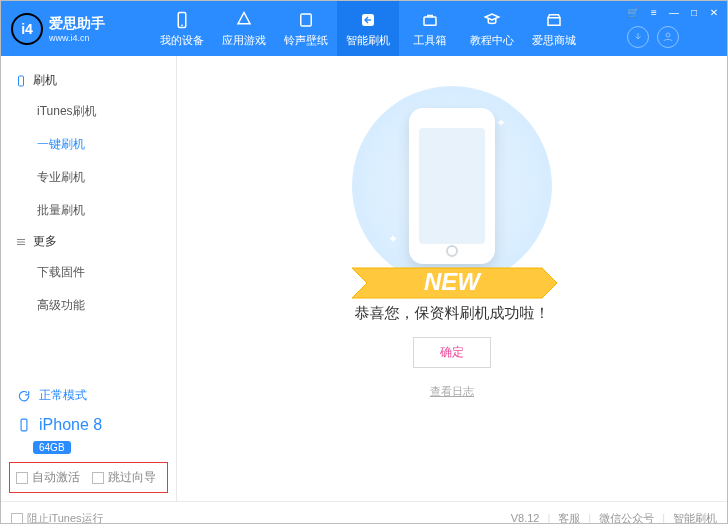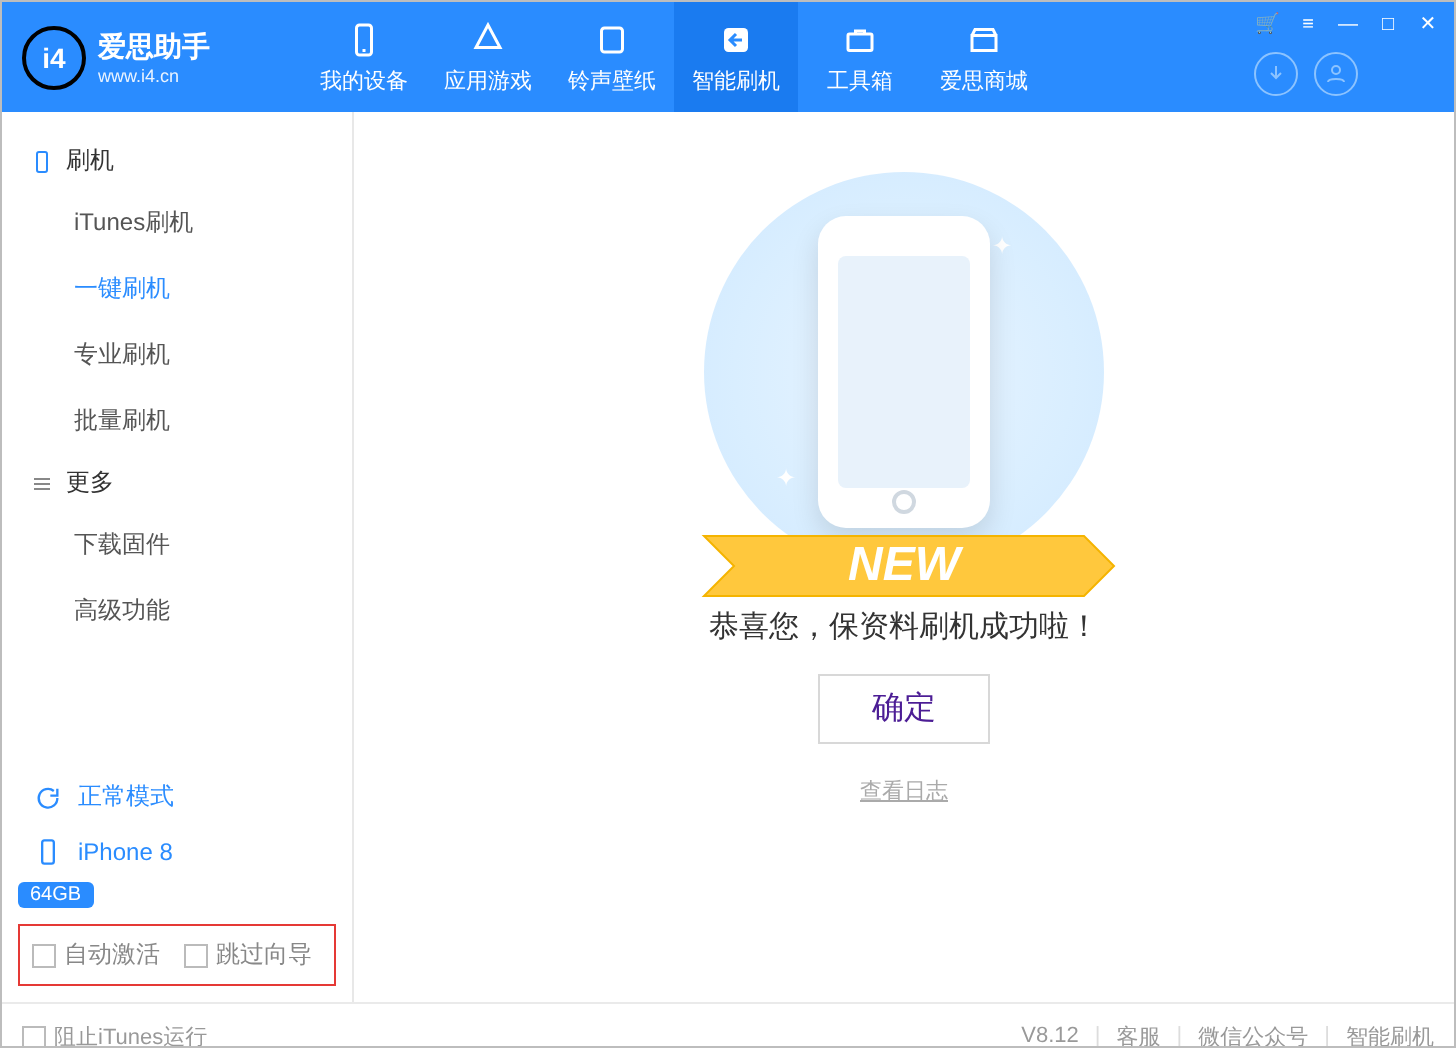--- a/index.html
+++ b/index.html
@@ -21,34 +21,34 @@
   .round-icon { width:22px; height:22px; border:1.5px solid #8cc3ff; border-radius:50%; display:flex; align-items:center; justify-content:center; cursor:pointer; }
   .body { display:flex; height:calc(100% - 55px - 22px); }
   .sidebar { width:176px; border-right:1px solid #e8e8e8; display:flex; flex-direction:column; font-size:12px; color:#555; }
   .side-scroll { flex:1; overflow:auto; padding-top:10px; }
   .group-title { display:flex; align-items:center; padding:6px 14px; color:#333; font-size:12px; gap:6px; }
   .menu-item { padding:8px 14px 8px 36px; cursor:pointer; }
   .menu-item.active { color:#2a8cff; }
   .side-bottom { padding:4px 8px 8px; border-top:0; }
   .mode-box, .device-box { display:flex; align-items:center; gap:8px; padding:6px 8px; }
   .mode-box { color:#2a8cff; font-size:12px; }
-  .device-box { color:#2a8cff; font-size:12px; }
-  .badge { display:inline-block; background:#2a8cff; color:#fff; border-radius:3px; font-size:10px; padding:1px 6px; }
+  .device-box { color:#2a8cff; font-size:16px; }
+  .badge { display:inline-block; background:#2a8cff; color:#fff; border-radius:3px; font-size:10px; padding:1px 6px; margin-left:24px; }
   .options-red { border:1.5px solid #e53935; padding:6px 6px; display:flex; gap:12px; font-size:12px; color:#888; align-items:center; }
   .chk { width:12px; height:12px; border:1px solid #bbb; display:inline-block; margin-right:4px; vertical-align:middle; }
   .content { flex:1; display:flex; flex-direction:column; align-items:center; padding-top:30px; }
   .illus { width:200px; height:200px; border-radius:50%; background:radial-gradient(circle,#e8f4ff 0%,#d9eeff 60%,#cfe8ff 100%); position:relative; display:flex; align-items:center; justify-content:center; }
   .phone { width:86px; height:156px; background:#fff; border-radius:14px; box-shadow:0 6px 14px rgba(0,0,0,.12); position:relative; }
   .phone::before { content:""; position:absolute; top:20px; left:10px; right:10px; bottom:20px; background:#e8f2fb; border-radius:4px; }
   .phone-btn { position:absolute; bottom:7px; left:50%; transform:translateX(-50%); width:12px; height:12px; border:2px solid #d0d8e0; border-radius:50%; }
   .ribbon { position:absolute; width:200px; height:56px; }
   .ribbon svg { position:absolute; left:-10px; top:90px; }
   .sparkle { position:absolute; color:#fff; font-size:18px; }
   .success-text { margin-top:18px; font-size:15px; color:#333;text-align:center; }
-  .ok-btn { margin-top:14px; padding:6px 26px; font-size:16px; border:1px solid #d8d8d8; background:#fff; color:#4c1d95; cursor:pointer; }
+  .ok-btn { margin-top:14px; padding:6px 26px; font-size:12px; border:1px solid #d8d8d8; background:#fff; color:#ec4899; cursor:pointer; }
   .log-link { margin-top:16px; font-size:11px; color:#aaa; cursor:pointer; text-decoration:underline; }
   .footer { height:22px; border-top:1px solid #eaeaea; display:flex; align-items:center; font-size:11px; color:#999; padding:16px 10px; justify-content:space-between; }
   .footer-left { display:flex; align-items:center; gap:4px; }
   .footer-right { display:flex; gap:8px; align-items:center; }
   .footer-right span { cursor:pointer; }
   .sep { color:#ddd; }
 </style>
 </head>
 <body>
 
@@ -96,20 +96,29 @@
       <span class="nav-label">智能刷机</span>
     </div>
     <div class="nav-item">
       <span class="nav-icon">
           <svg width="18" height="18" viewBox="0 0 24 24" fill="none" stroke="#fff" stroke-width="2">
             <rect x="4" y="8" width="16" height="11" rx="1"></rect>
             <path d="M9 8 V6 h6 v2"></path>
           </svg>
         </span>
       <span class="nav-label">工具箱</span>
+    </div>
+    <div class="nav-item">
+      <span class="nav-icon">
+          <svg width="18" height="18" viewBox="0 0 24 24" fill="none" stroke="#fff" stroke-width="2">
+            <path d="M3 8 L12 4 L21 8 L12 12 Z"></path>
+            <path d="M7 10 V15 c0 2 10 2 10 0 V10"></path>
+          </svg>
+        </span>
+      <span class="nav-label">教程中心</span>
     </div>
     <div class="nav-item">
       <span class="nav-icon">
           <svg width="18" height="18" viewBox="0 0 24 24" fill="none" stroke="#fff" stroke-width="2">
             <path d="M4 9 h16 v10 H4 Z M4 9 l2-4 h12 l2 4"></path>
           </svg>
         </span>
       <span class="nav-label">爱思商城</span>
     </div>
   </div>

